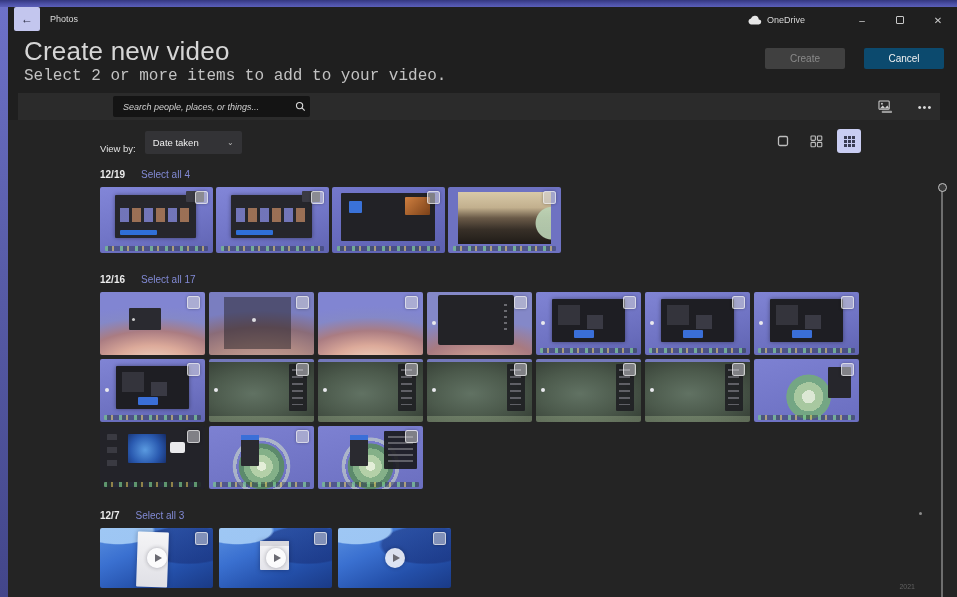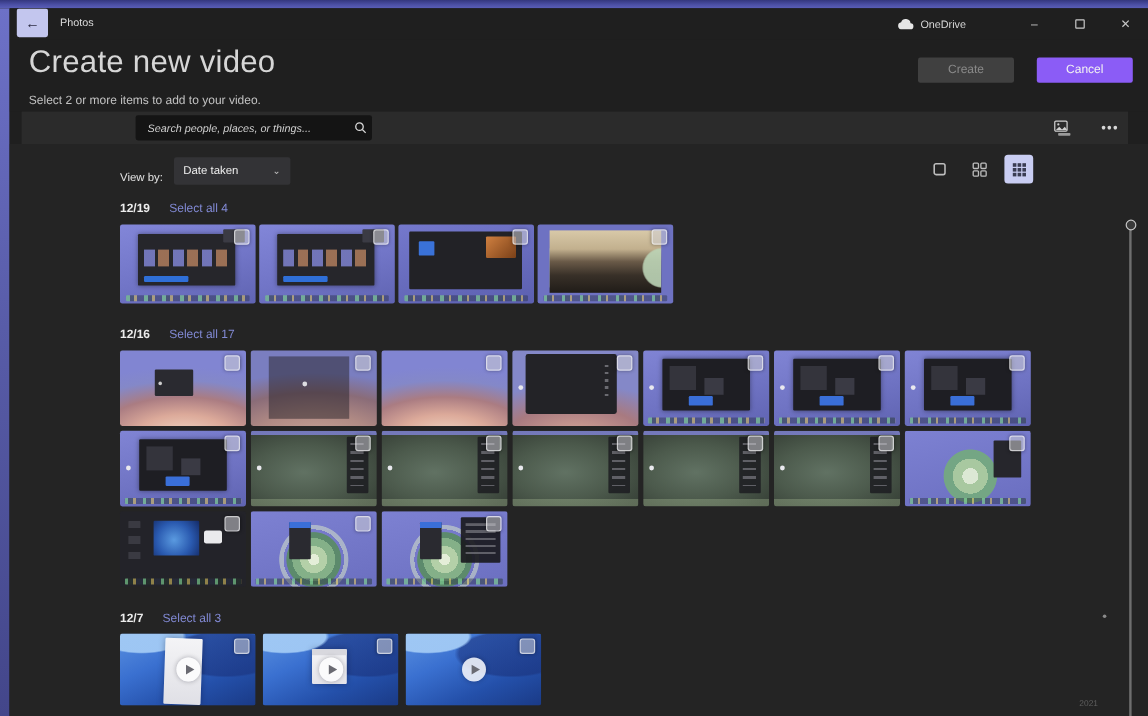--- a/index.html
+++ b/index.html
@@ -27,25 +27,25 @@
     align-items:center; gap:5px; color:#d8d8d8; font-size:9px; }
   .win-controls { position:absolute; right:0; top:0; height:26px; display:flex;
     align-items:center; gap:0; }
   .win-controls .wc { width:38px; height:26px; display:flex; align-items:center;
     justify-content:center; color:#c9c9c9; font-size:10px; }
   .wc-max i { display:block; width:8px; height:8px; border:1px solid #c9c9c9; border-radius:1px; }
 
   
   .header { position:relative; height:60px; background:#1f1f1f; padding:3px 0 0 16px; }
   .page-title { font-size:26px; font-weight:300; color:#d6d6d6; letter-spacing:.2px; }
-  .page-subtitle { margin-top:12px; font-size:10px; color:#c2c2c2; }
+  .page-subtitle { margin-top:0; font-size:16px; color:#c2c2c2;font-family:Liberation Mono, monospace; }
   .btn { position:absolute; top:15px; width:80px; height:21px; border:none; border-radius:2px;
     font-size:10px; font-family:inherit; }
   .btn-create { right:112px; background:#404040; color:#8a8a8a; }
-  .btn-cancel { right:13px; background:#8b5cf6; color:#f2f2f2; }
+  .btn-cancel { right:13px; background:#0c4a6e; color:#f2f2f2; }
 
   
   .toolbar { position:relative; margin:0 17px 0 10px; height:27px; background:#2b2b2b; }
   .searchbox { position:absolute; left:95px; top:3px; width:197px; height:21px;
     background:#141414; border-radius:2px; display:flex; align-items:center; }
   .searchbox input { flex:1; background:transparent; border:none; outline:none;
     color:#d6d6d6; font-size:9px; font-family:inherit; padding:0 4px 0 10px;font-style:italic; }
   .searchbox input::placeholder { color:#cfcfcf; }
   .search-glyph { width:20px; height:20px; display:flex; align-items:center; justify-content:center; }
   .tb-icon { position:absolute; top:5px; width:18px; height:17px; display:flex;

